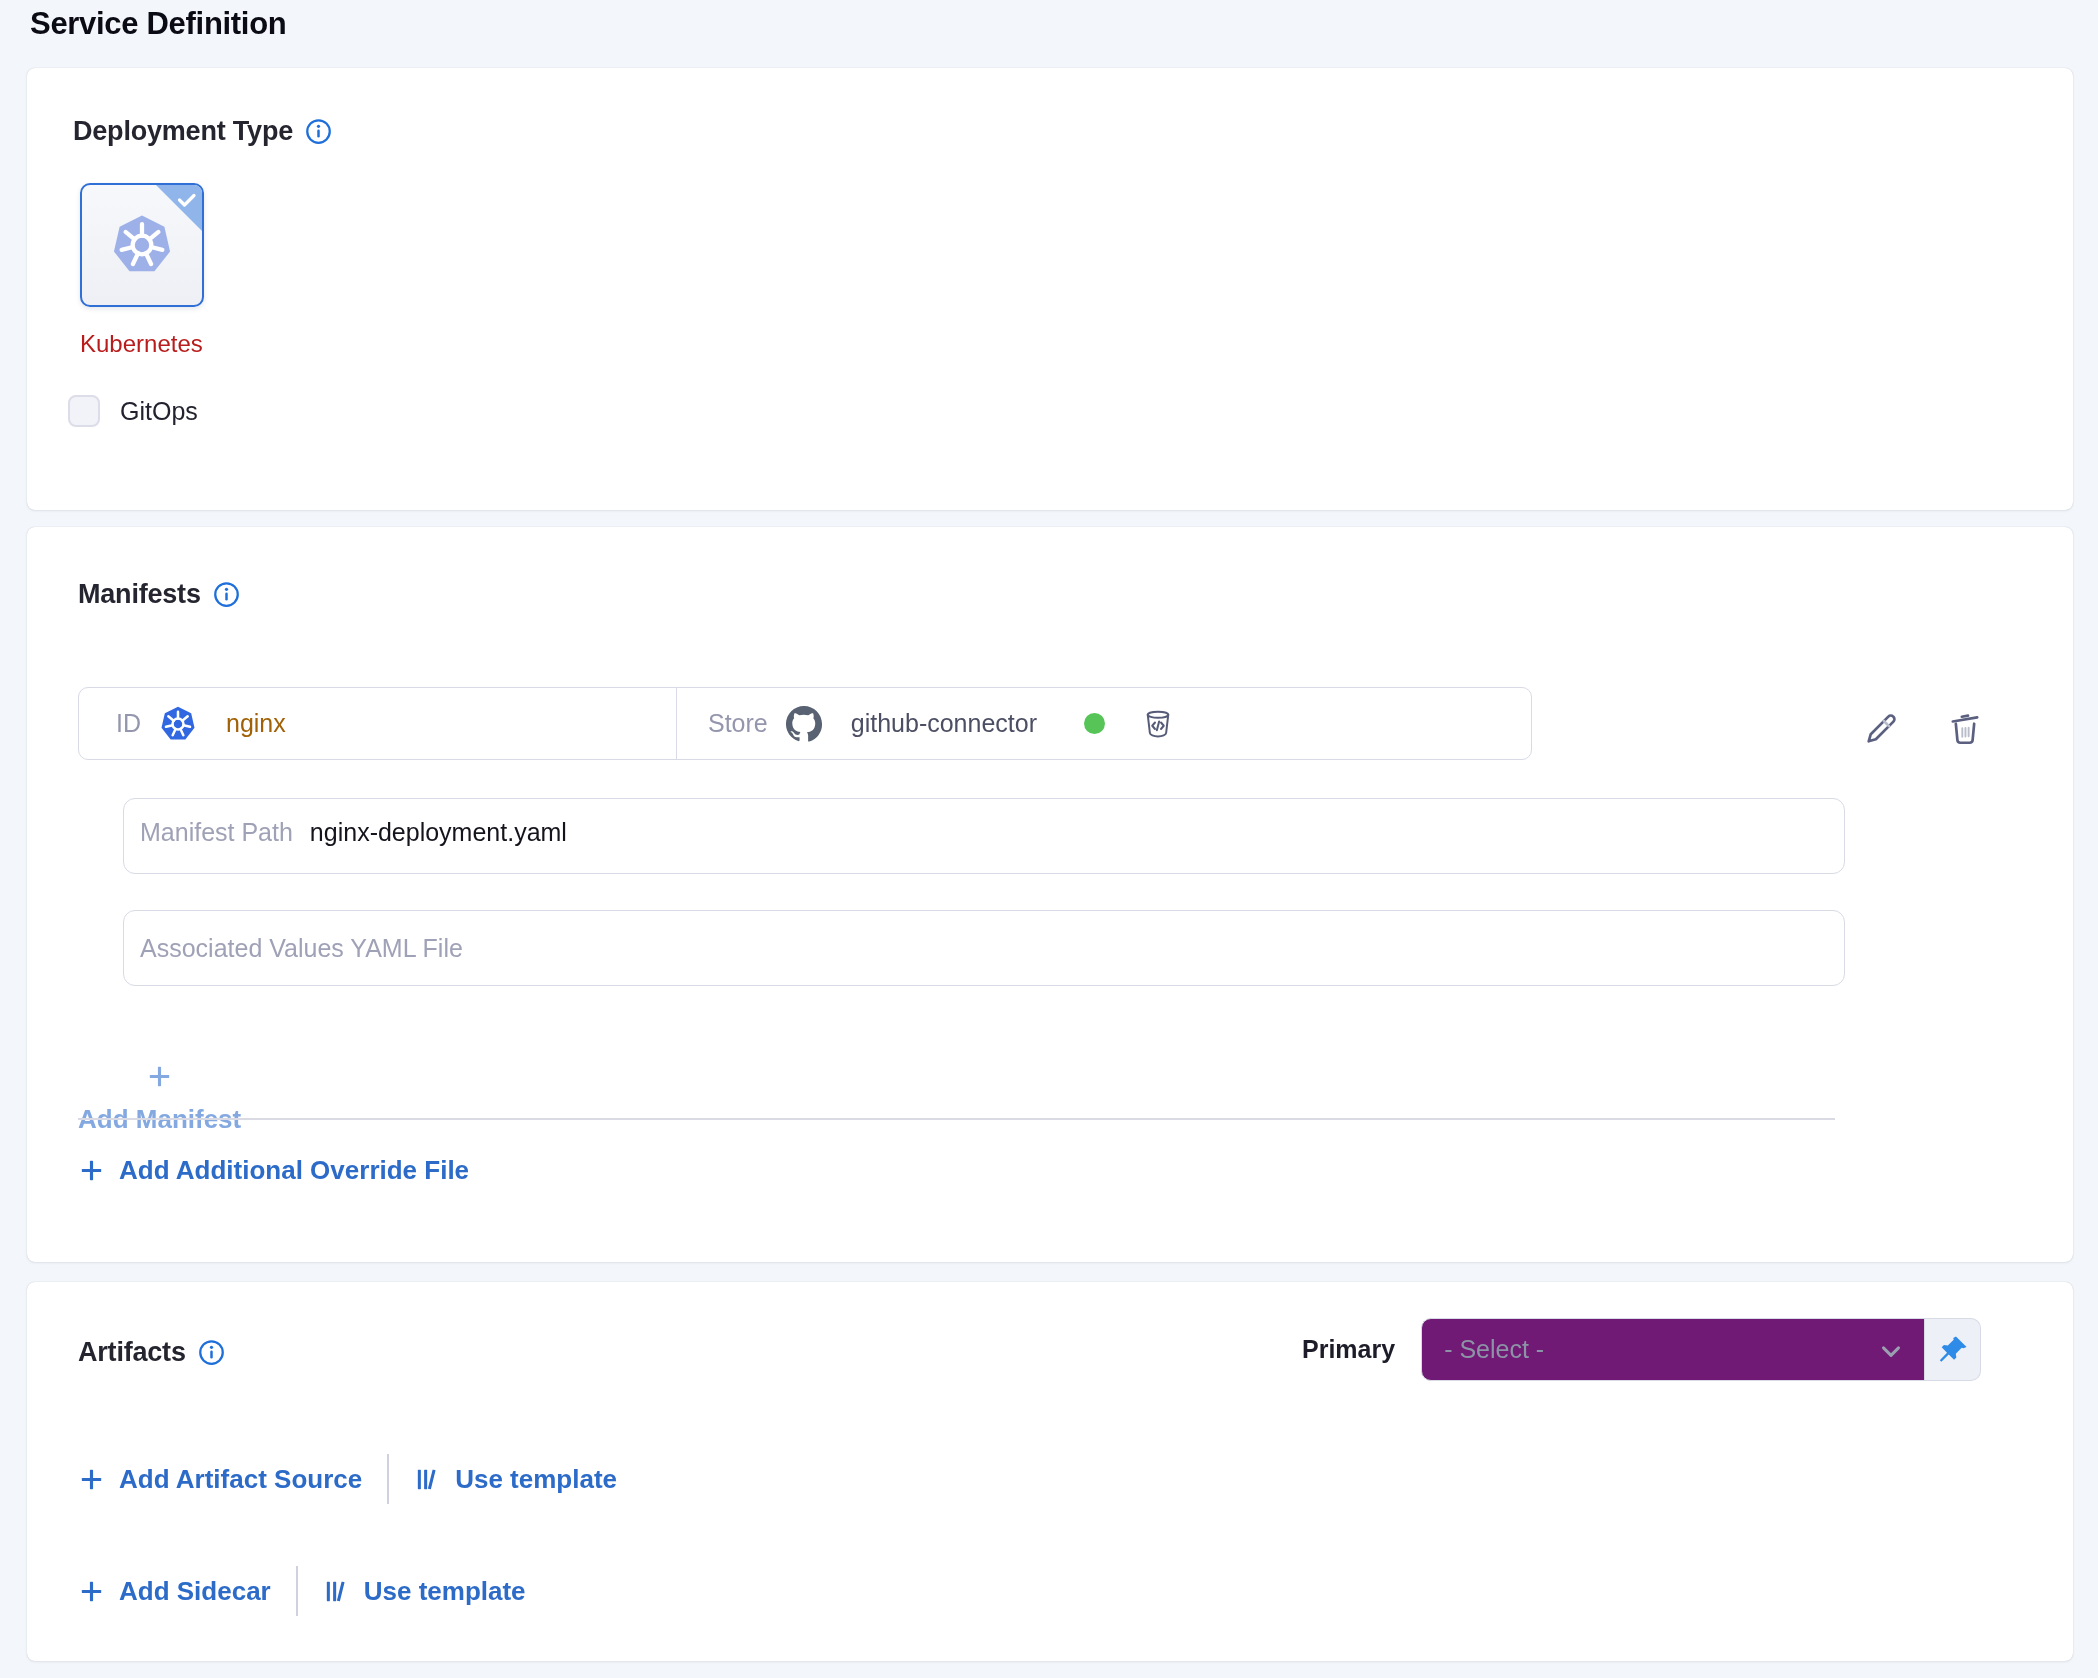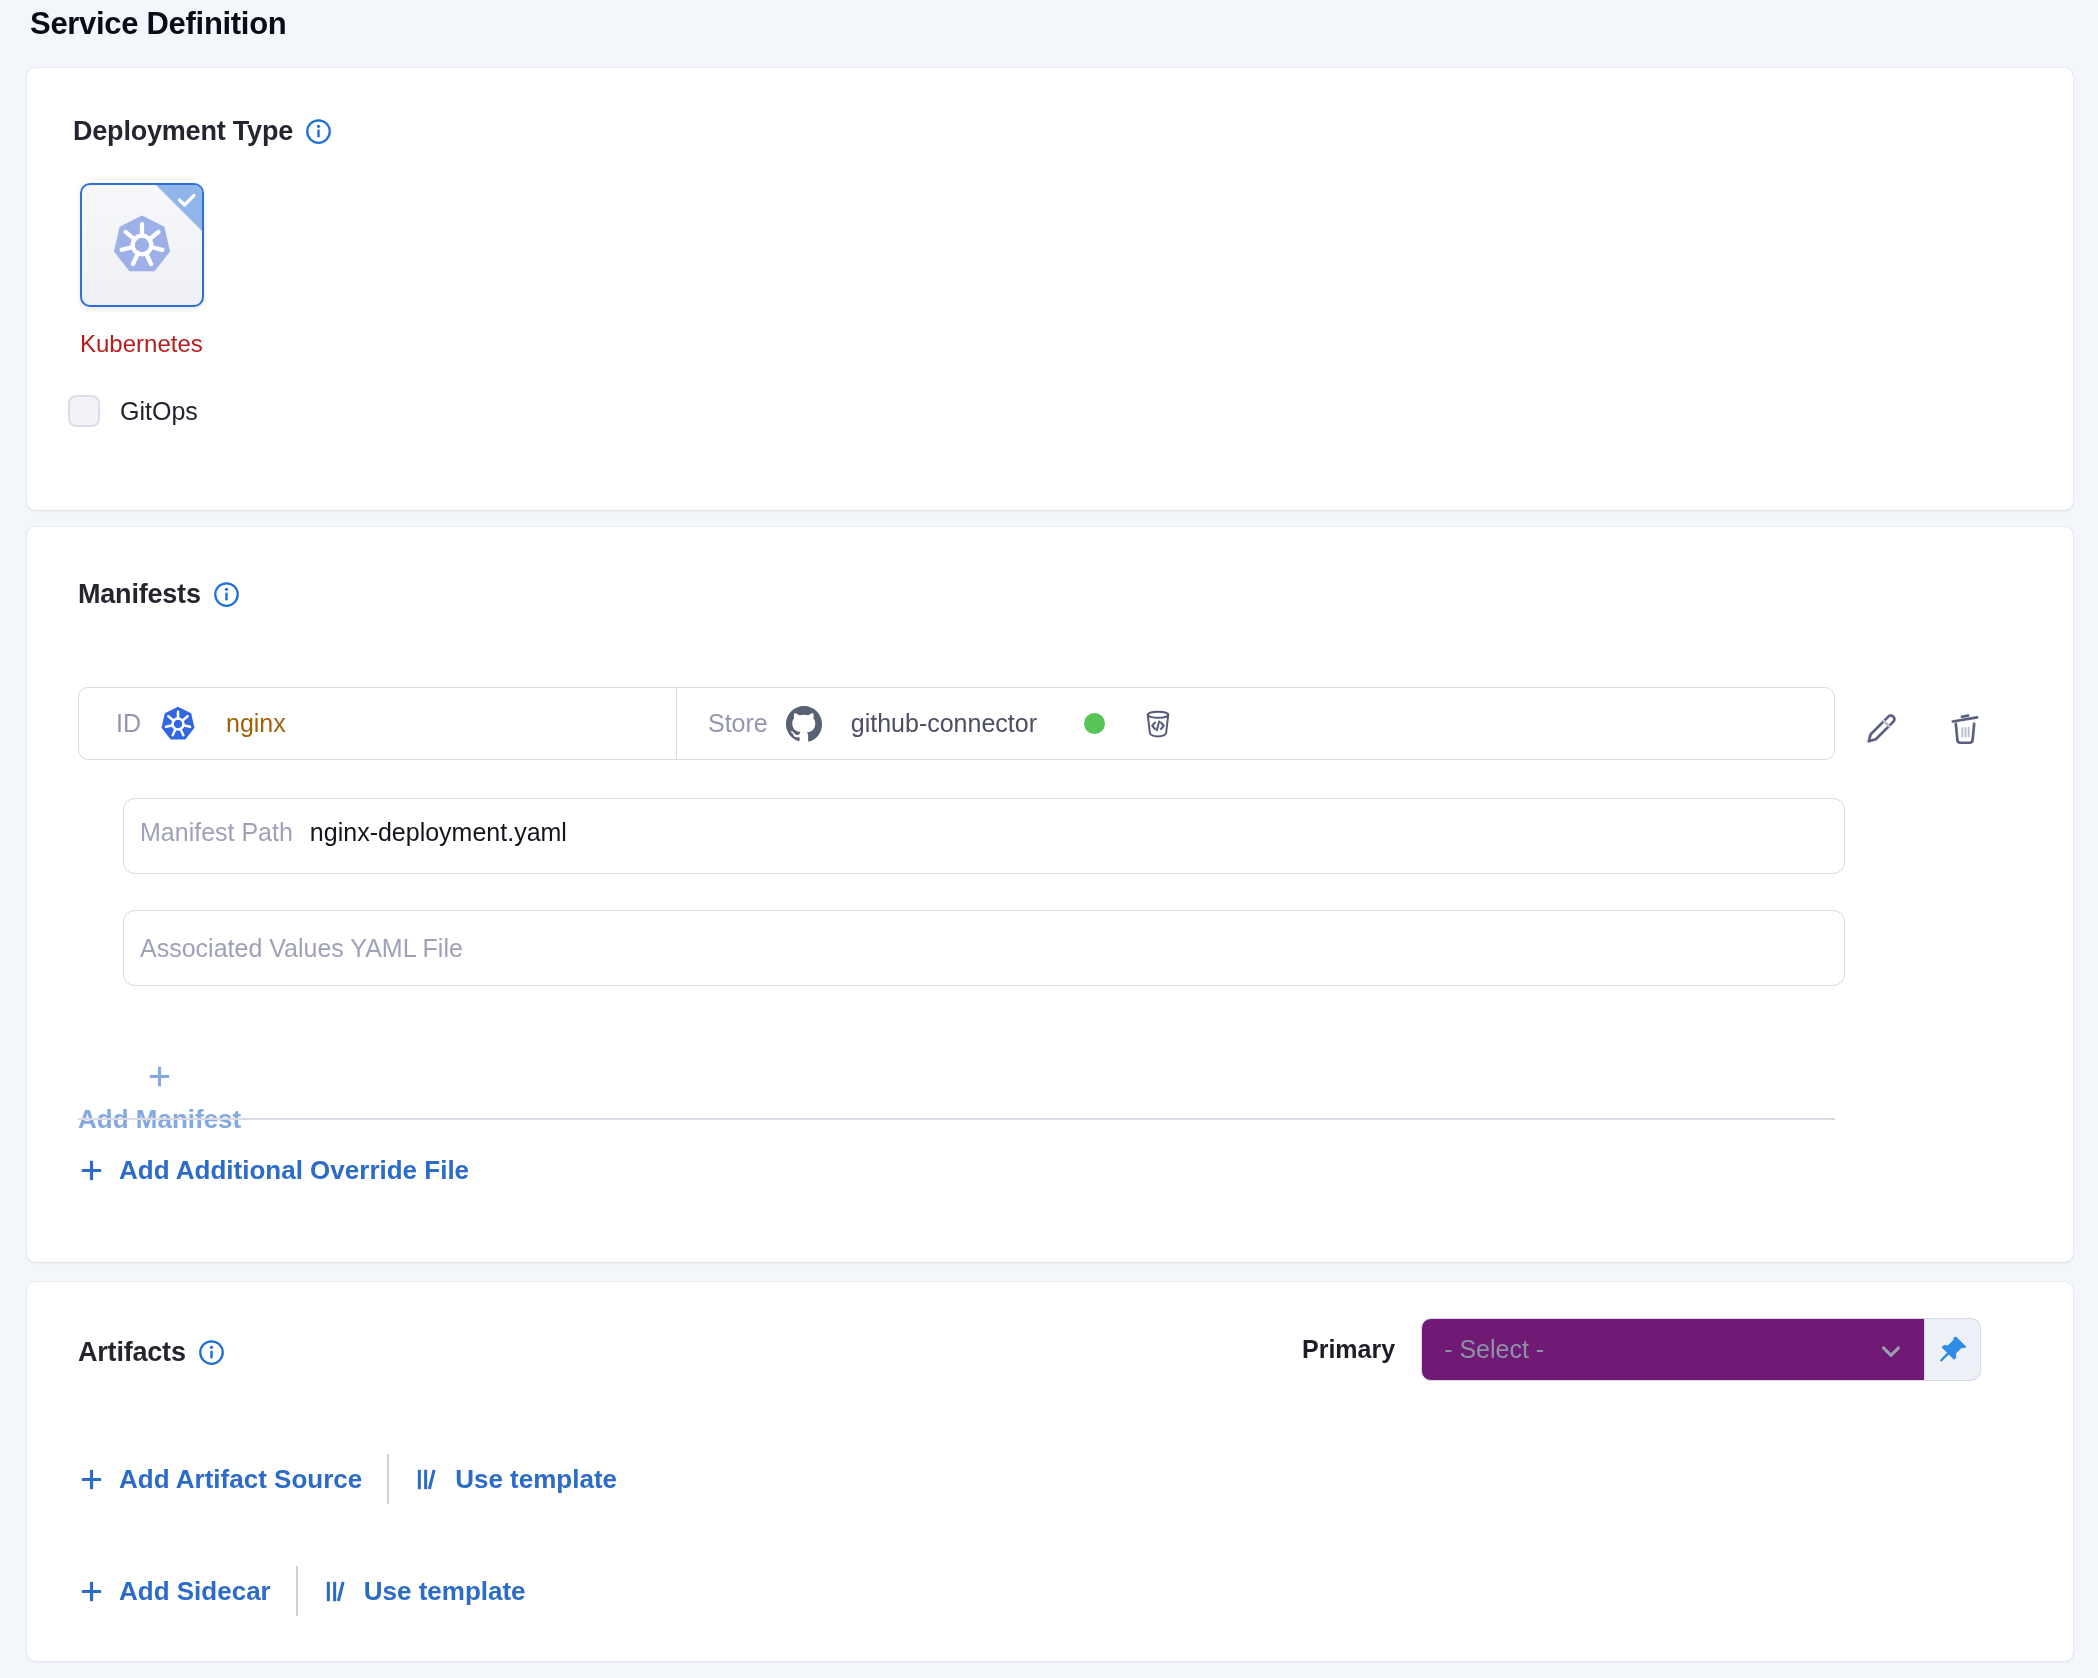--- a/index.html
+++ b/index.html
@@ -58,21 +58,21 @@
     display:flex; align-items:center; gap:20px; cursor:pointer;
   }
   .checkbox-box {
     width:32px; height:32px; border-radius:8px;
     background:#f2f3f9; border:2px solid #dcdde8;
   }
   .checkbox-label { font-size:25px; color:#22232e; }
 
   
   .manifest-row {
-    position:absolute; left:51px; top:160px; width:1757px; height:73px;
+    position:absolute; left:51px; top:160px; width:1454px; height:73px;
     border:1.5px solid #d8dae6; border-radius:10px;
     display:flex; align-items:stretch; background:#fff;
   }
   .row-section { display:flex; align-items:center; }
   .row-section.id-section { width:598px; border-right:1.5px solid #d8dae6; padding-left:37px; gap:17px; }
   .row-section.store-section { flex:1; padding-left:31px; gap:17px; }
   .field-label { font-size:25px; color:#9496ad; }
   .id-value { font-size:25px; color:#a16207; margin-left:11px; }
   .store-value { font-size:25px; color:#4c4f63; margin-left:11px; }
   .k8s-badge { width:40px; height:40px; }

